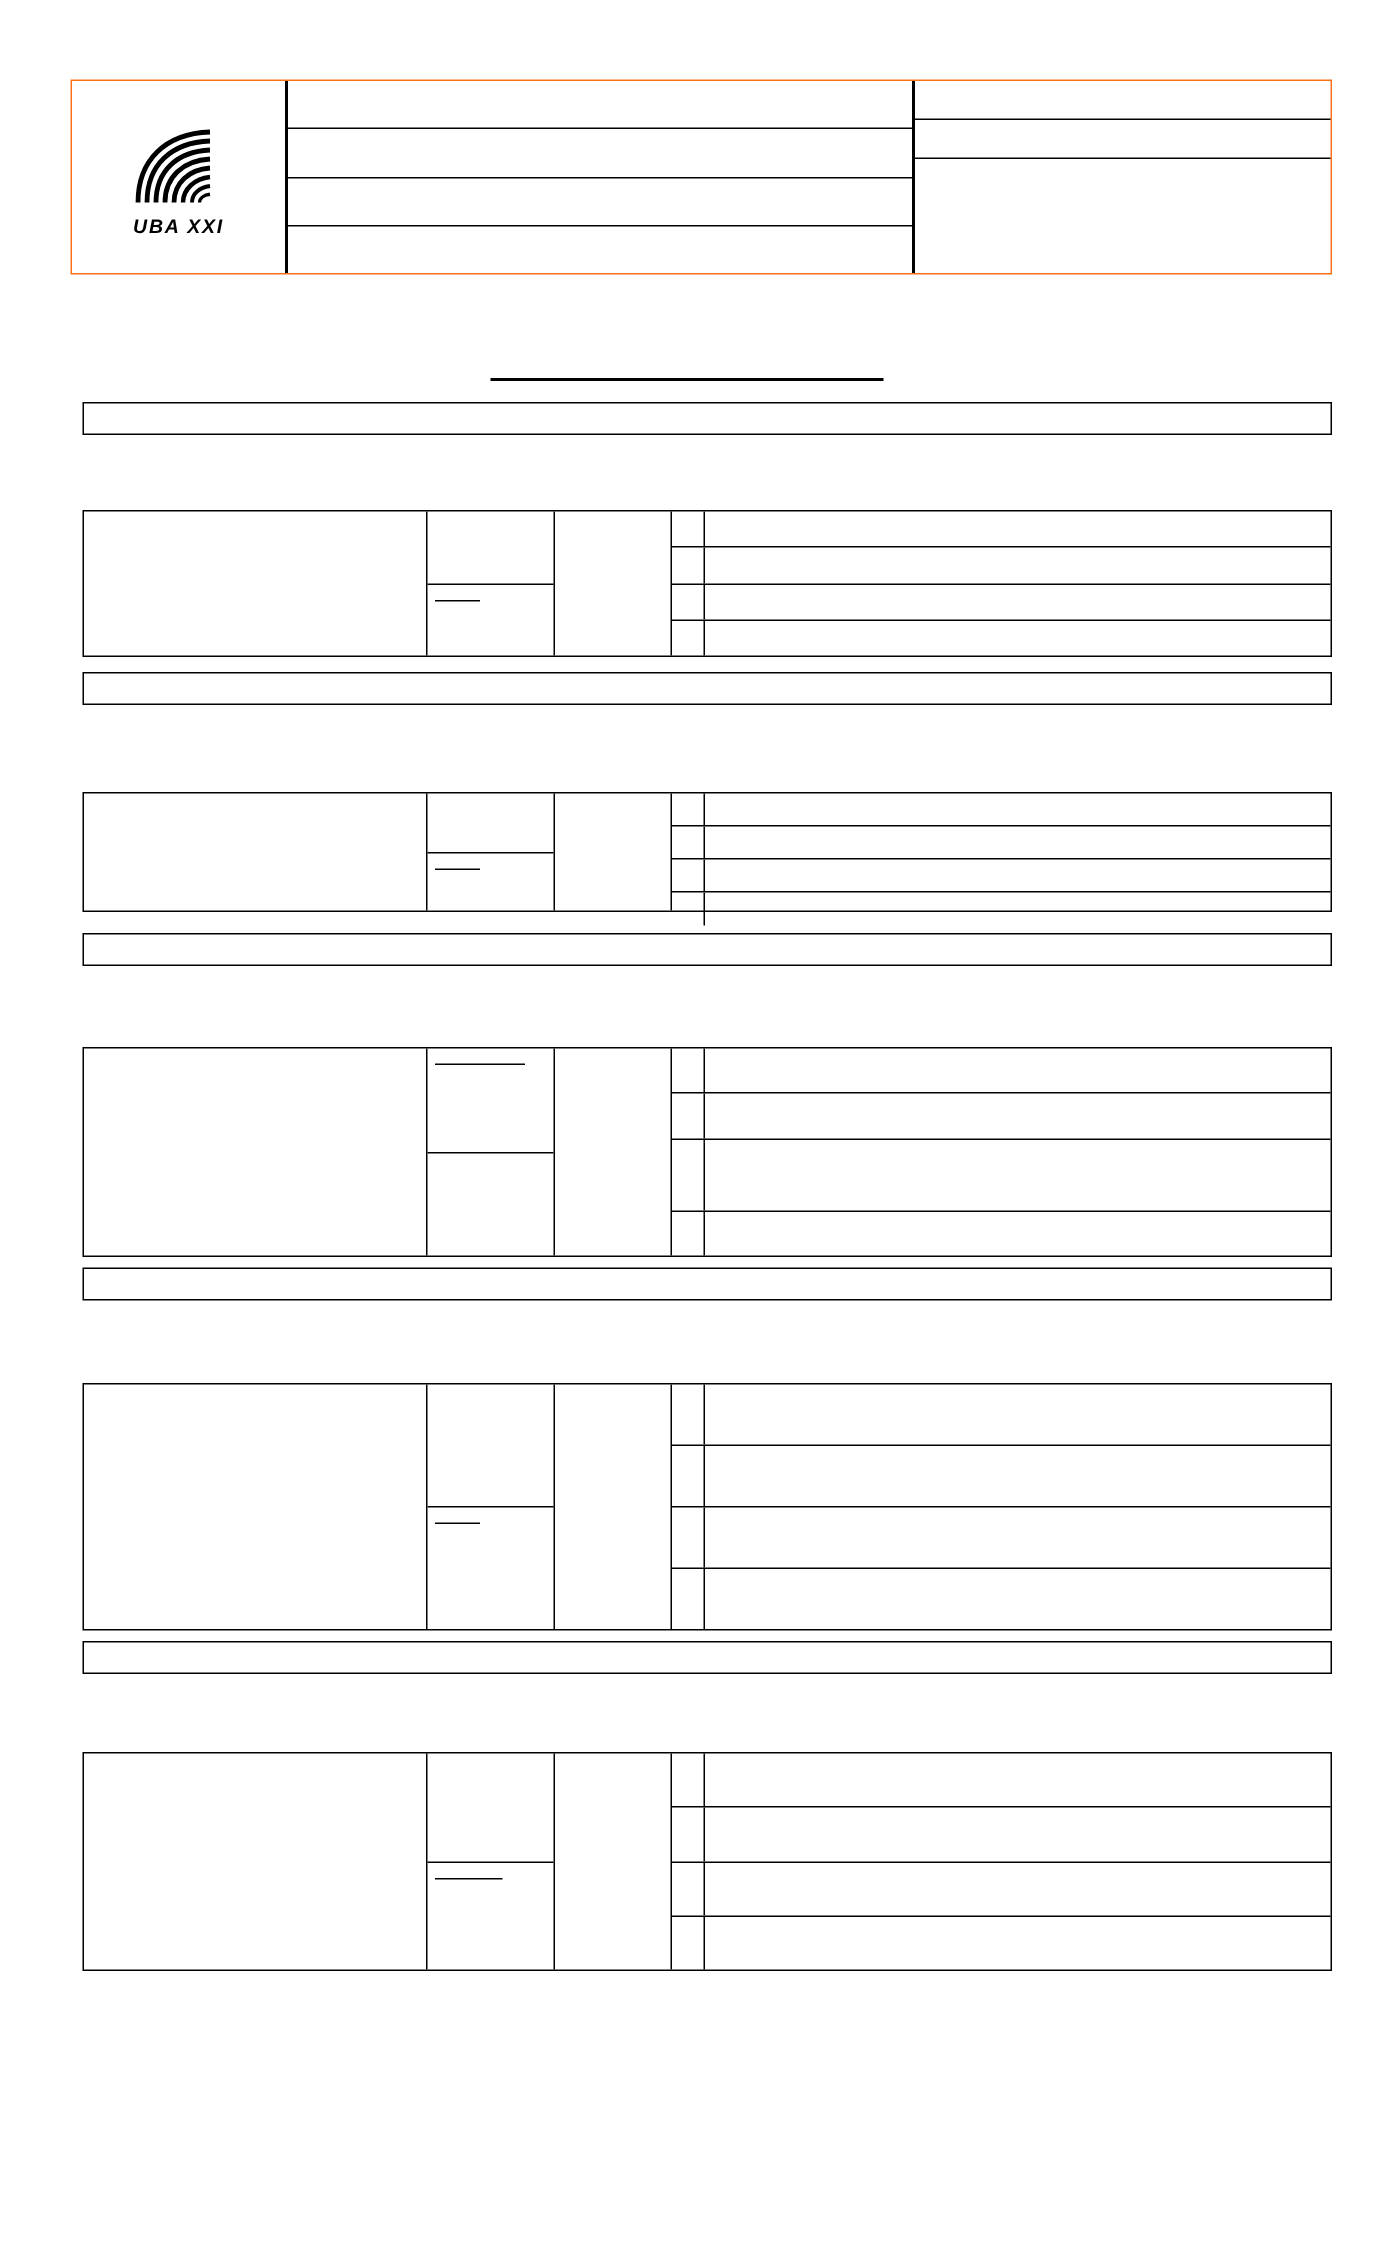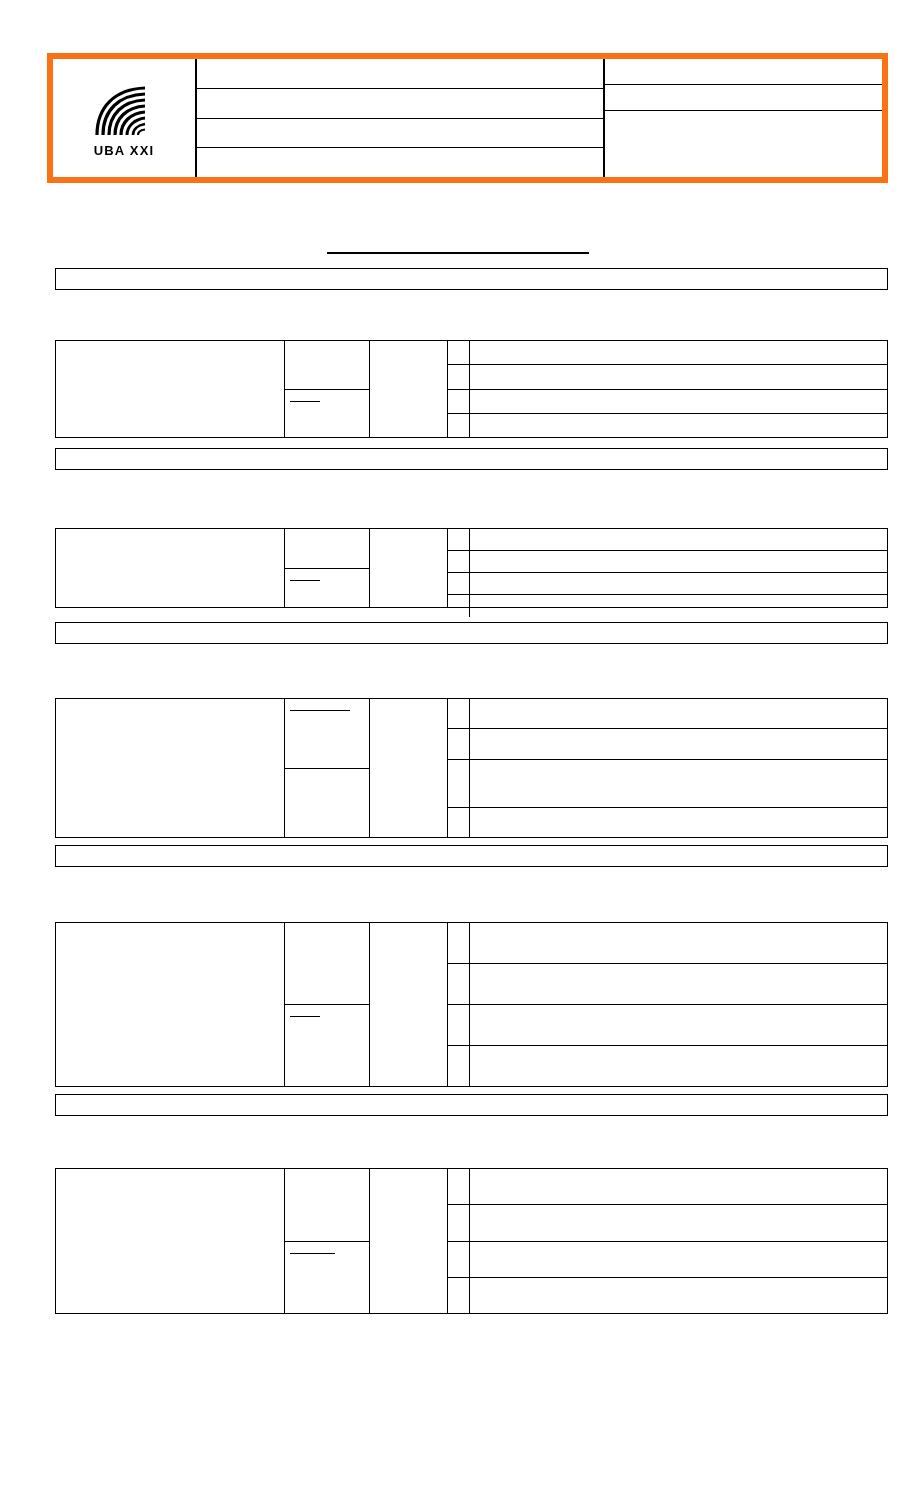--- a/index.html
+++ b/index.html
@@ -22,23 +22,24 @@
     box-sizing: border-box;
   }
 
   
   .header {
     position: absolute;
     left: 47px;
     top: 53px;
     width: 841px;
     height: 130px;
-    border: 6px solid #f97316;
-    box-sizing: border-box;
-    display: flex;
+    border: 1px solid #f97316;
+    box-sizing: border-box;
+    display: flex;
+    font-style: italic;
   }
   .header-logo-cell {
     width: 144px;
     border-right: 2px solid #000;
     box-sizing: border-box;
     display: flex;
     flex-direction: column;
     align-items: center;
     justify-content: center;
     padding-top: 6px;

